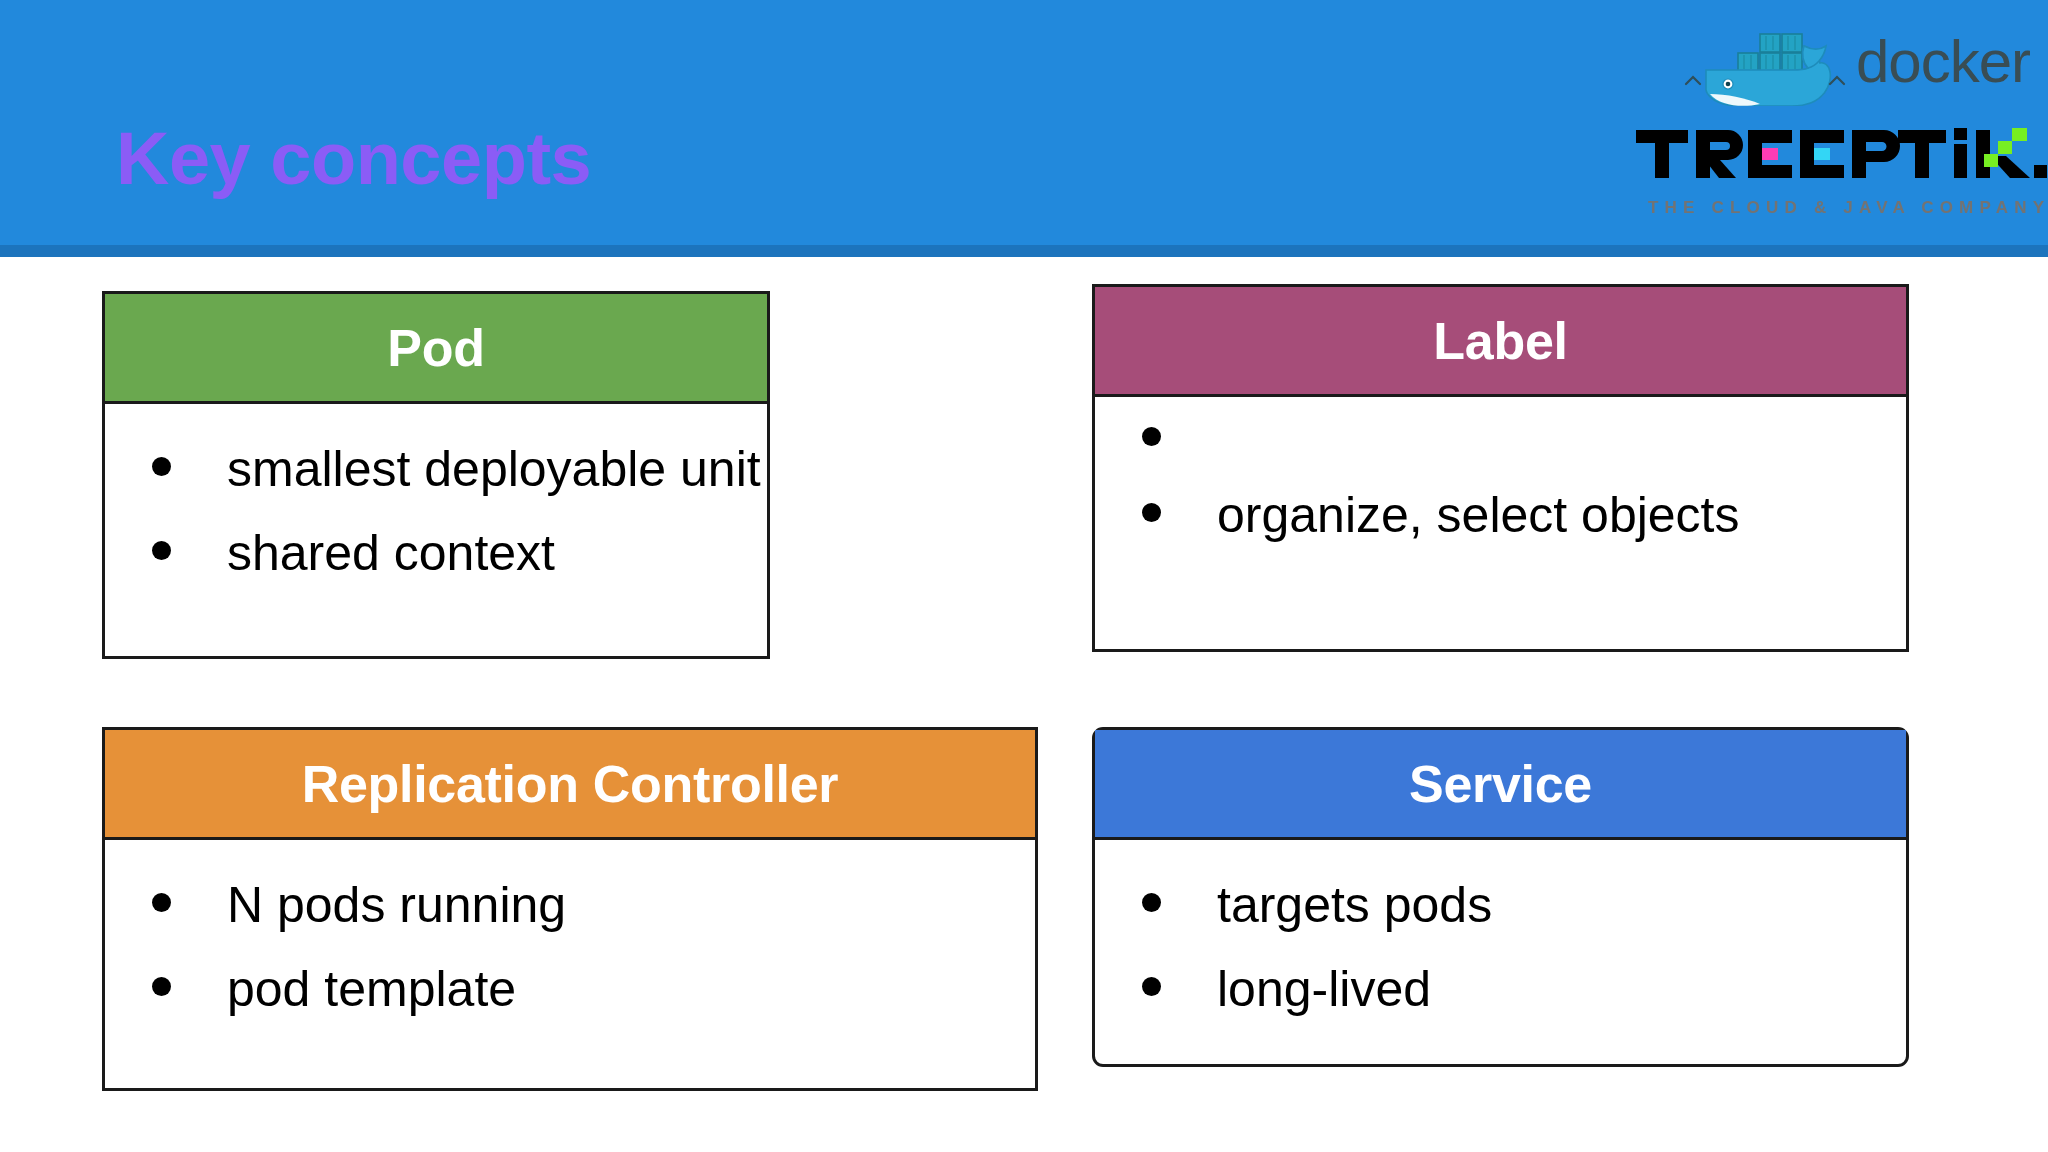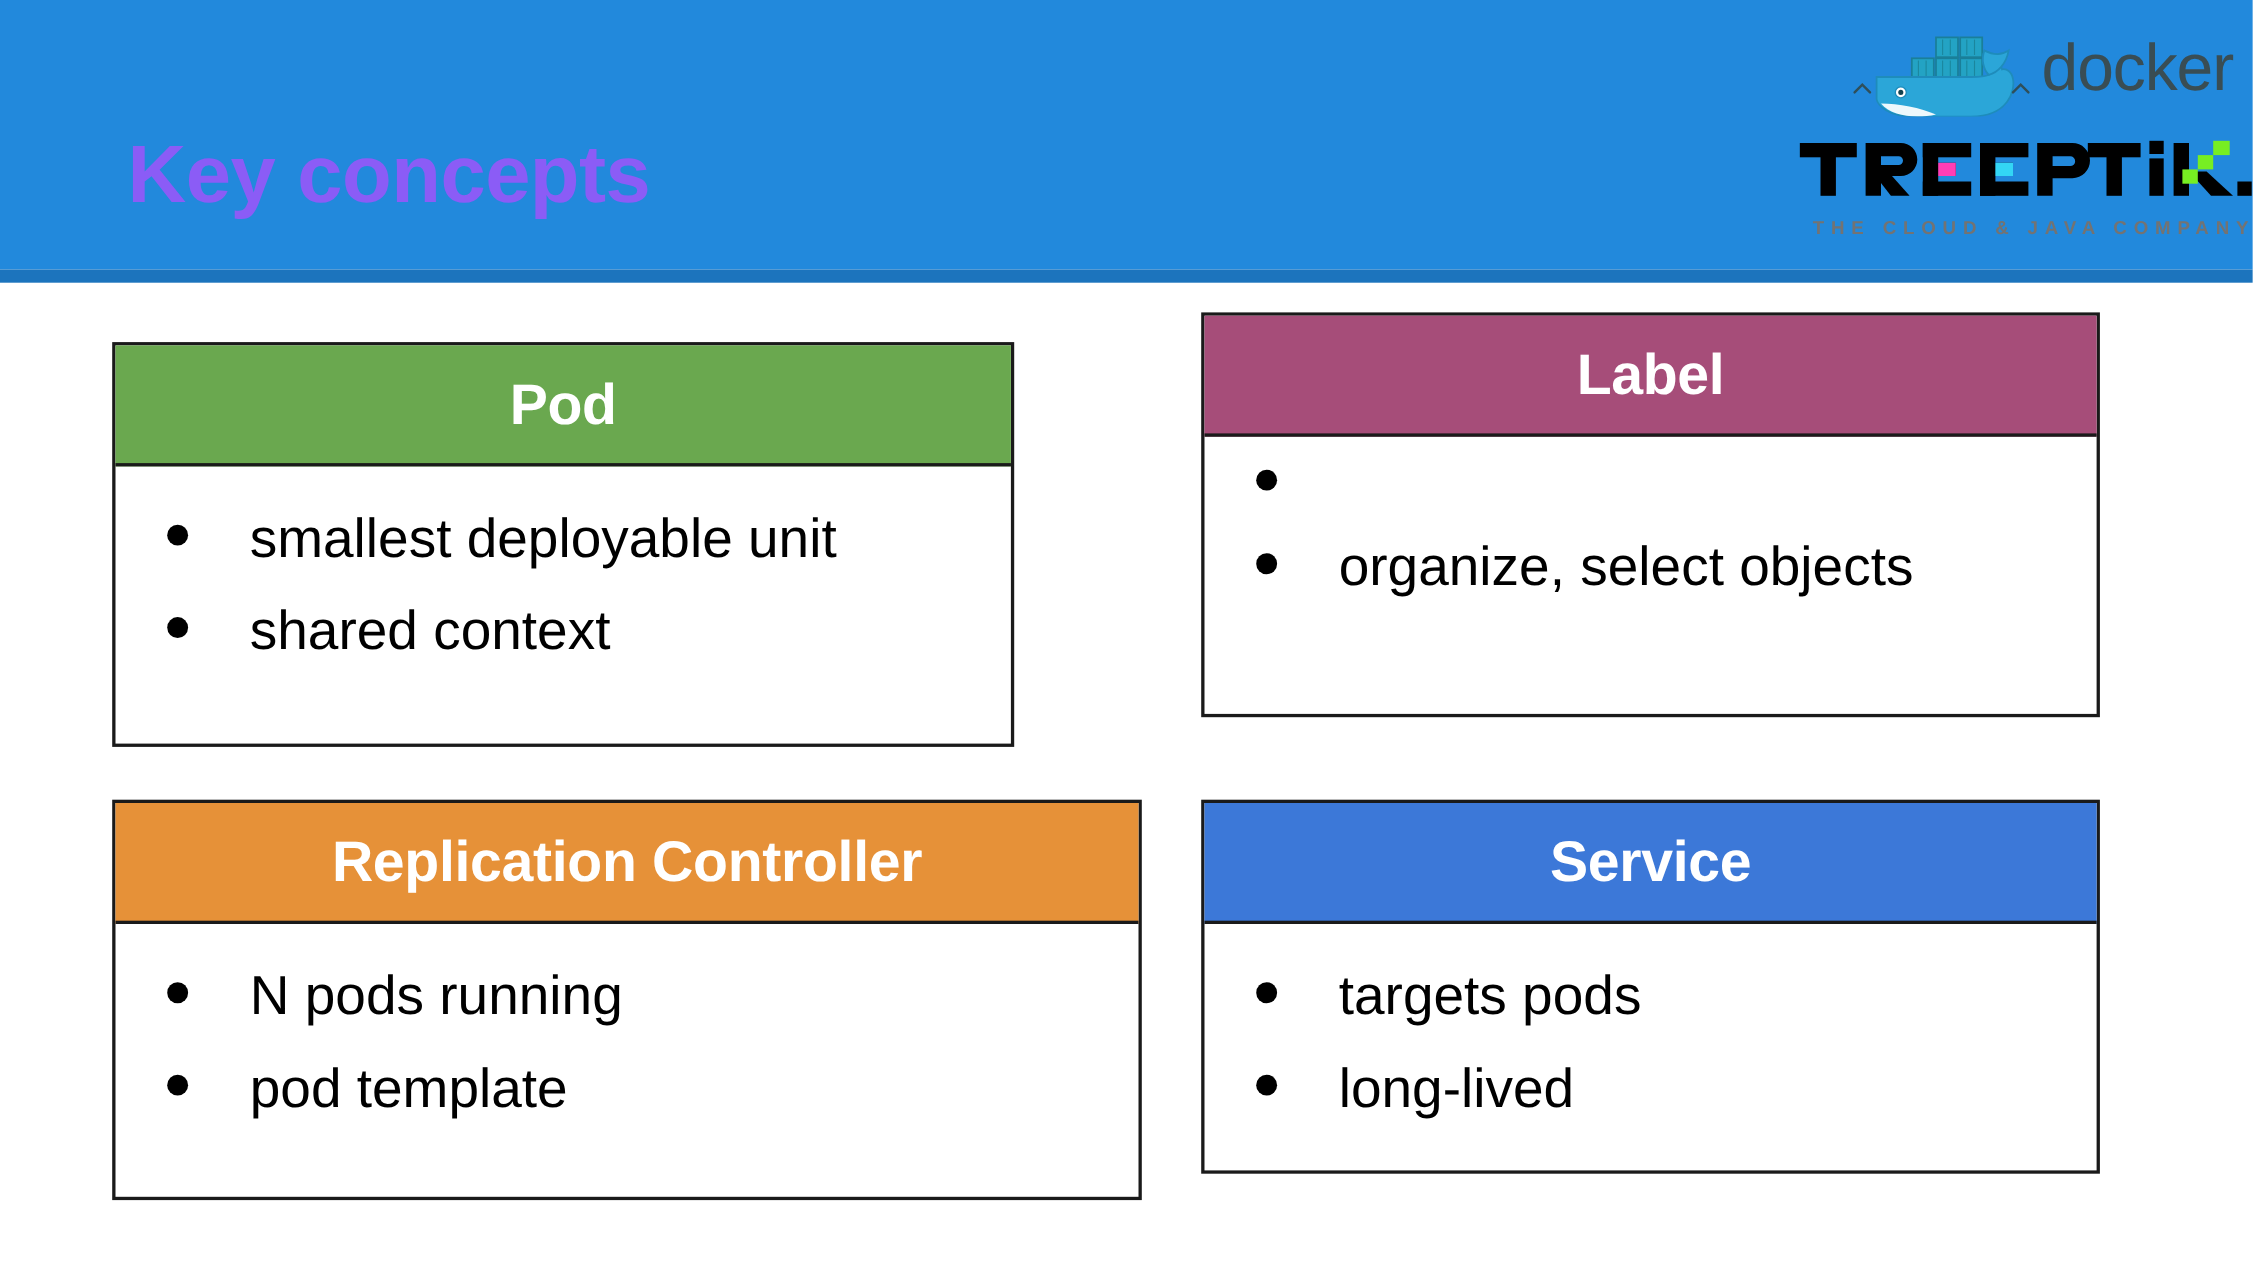--- a/index.html
+++ b/index.html
@@ -120,24 +120,24 @@
     height: 19px;
     background: #000000;
     border-radius: 50%;
     margin-right: 56px;
     flex: 0 0 auto;
     position: relative;
     top: -10px;
   }
 
   
-  #card-pod      { left: 102px;  top: 311px;  width: 820px;  height: 368px; }
+  #card-pod      { left: 102px;  top: 291px;  width: 668px;  height: 368px; }
   #card-label    { left: 1092px; top: 284px;  width: 817px;  height: 368px; }
   #card-rc       { left: 102px;  top: 727px;  width: 936px;  height: 364px; text-align: right; }
-  #card-service  { left: 1092px; top: 727px;  width: 817px;  height: 340px; }
+  #card-service  { left: 1092px; top: 727px;  width: 817px;  height: 340px; border-radius: 11px; }
 </style>
 </head>
 <body>
 
 <div class="banner"></div>
 <div class="banner-underline"></div>
 
 <div class="slide-title">Key concepts</div>
 
 <div class="docker-logo">

